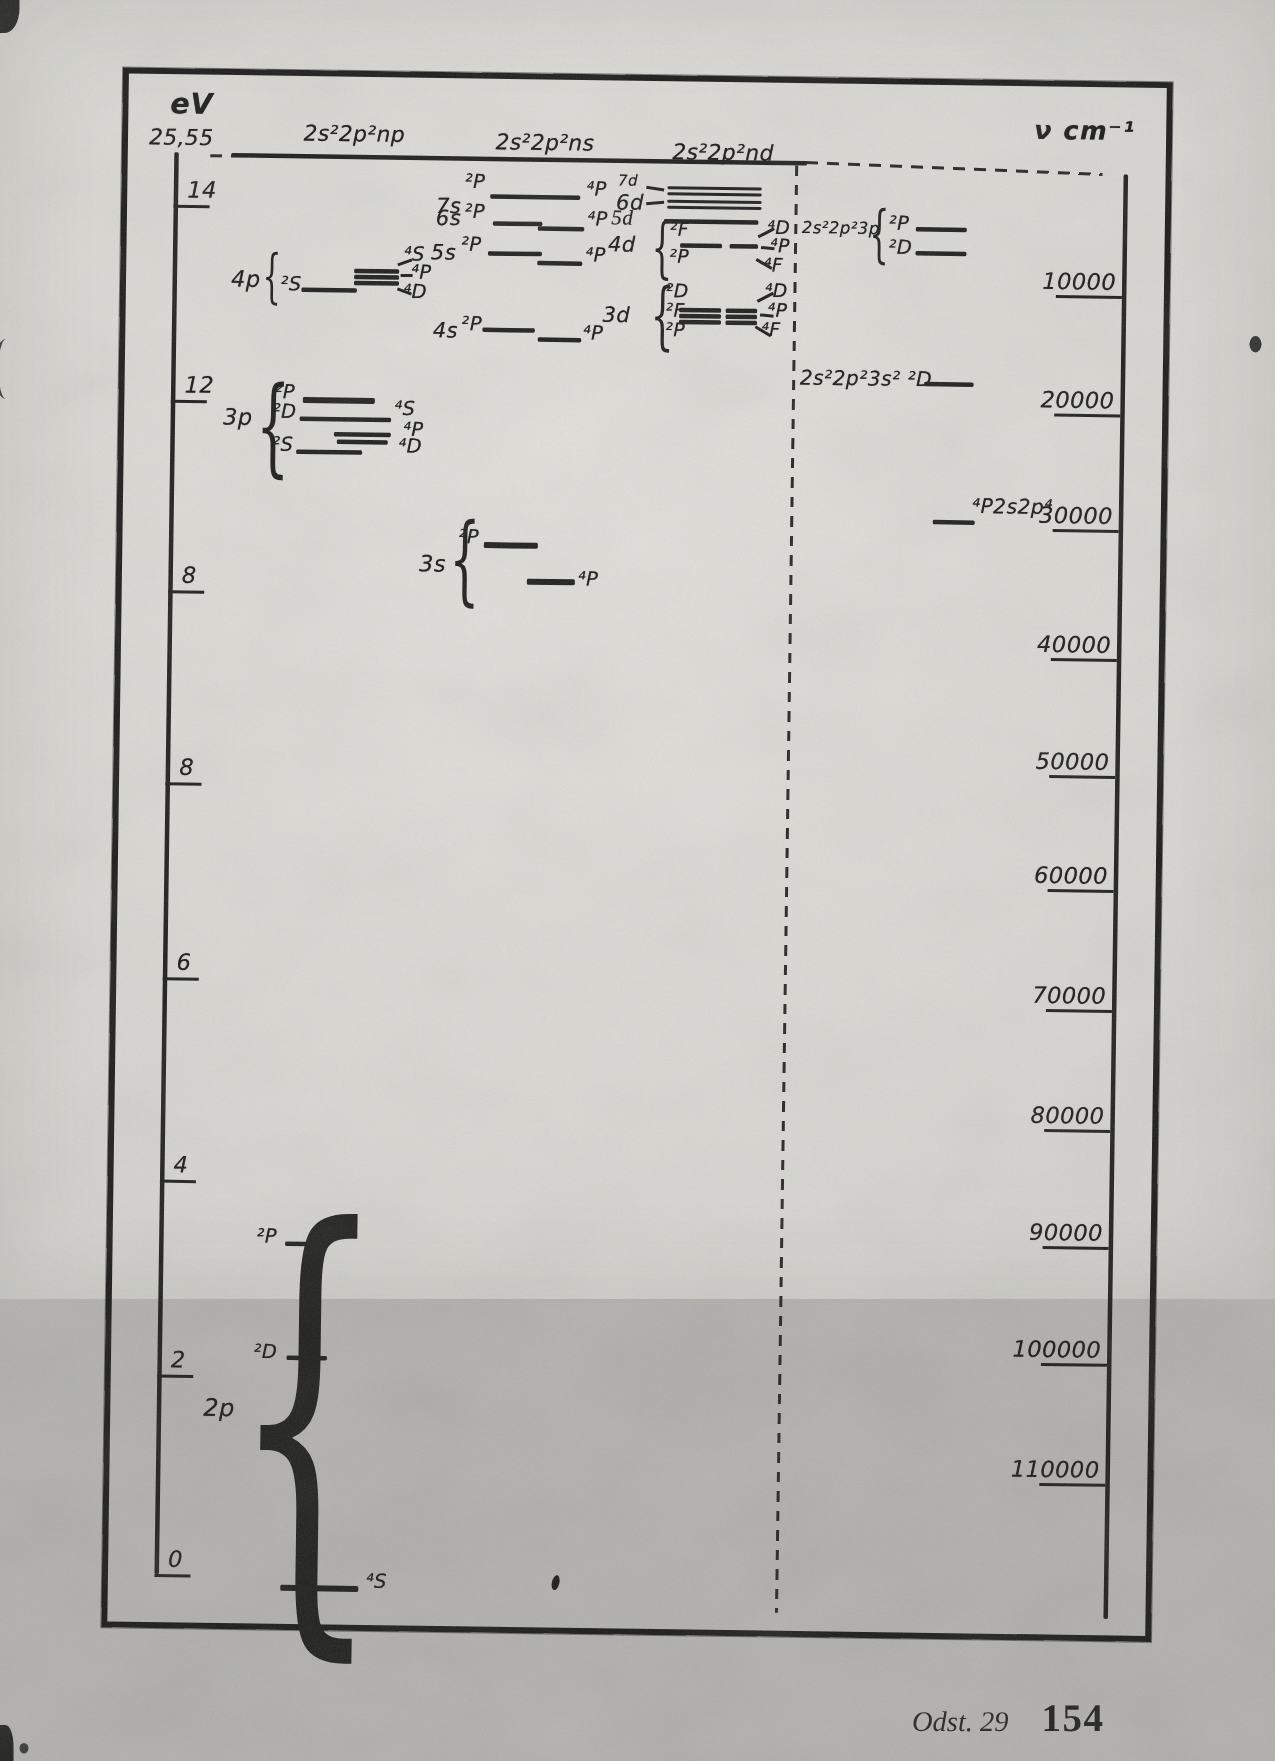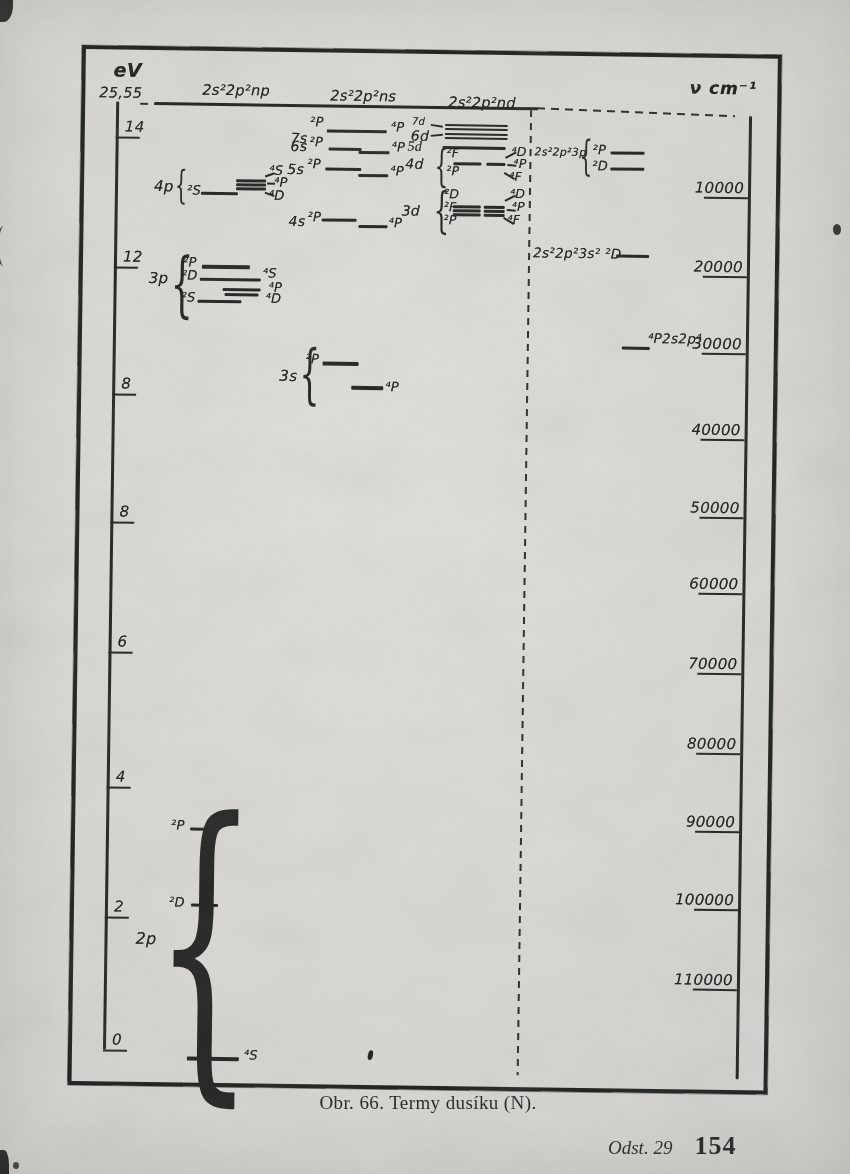--- a/index.html
+++ b/index.html
@@ -1,17 +1,17 @@
 <!DOCTYPE html>
 <html style="--ink: #1c1c1a; --paper: #d8d7d2;"><head>
 <meta charset="utf-8">
 <style>
   html,body{margin:0;padding:0;}
   body{width:850px;height:1174px;overflow:hidden;background:#b0afac;}
-  .page{position:relative;width:850px;height:1174px;
+  .page{position:relative;width:850px;height:866px;
     background:radial-gradient(ellipse at 45% 38%, #e0dfda 0%, #d8d7d2 55%, #cecdc9 100%);
     font-family:"DejaVu Sans",sans-serif;color:var(--ink,#1c1c1c);
     box-shadow:inset 0 0 70px rgba(60,55,45,.12);}
   .grain{position:absolute;left:0;top:0;z-index:6;pointer-events:none;}
   .frame{position:absolute;left:82px;top:45px;width:692px;height:1032px;
     border:4px solid #181816;transform:rotate(0.8deg);transform-origin:0 0;z-index:2;
     box-shadow:0 0 0 .6px rgba(20,20,20,.45);}
   .canvas{position:absolute;inset:0;}
   .mk-h{position:absolute;background:var(--ink,#1c1c1c);border-radius:1px;}
   .mk-dh{position:absolute;height:2px;transform-origin:0 50%;
@@ -212,21 +212,20 @@
         <div class="mk-tx" style="left: 96px; top: 768px; font-size: 13px;">²P</div>
         <div class="mk-h" style="left: 115px; top: 777px; width: 28px; height: 3px;"></div>
         <div class="mk-tx" style="left: 95px; top: 845px; font-size: 13px;">²D</div>
         <div class="mk-h" style="left: 117px; top: 853px; width: 27px; height: 3px;"></div>
         <div class="mk-h" style="left: 115px; top: 1006px; width: 52px; height: 3.5px;"></div>
         <div class="mk-tx" style="left: 172px; top: 997px; font-size: 13px;">⁴S</div>
         <div class="mk-bl" style="left: 296px; top: 997px; width: 5px; height: 10px; transform: rotate(12deg);"></div>
       </div>
   </div>
 
-  <div class="caption">Obr. 66. Termy dusíku (N).</div>
 
   <div class="footer">
     <span class="sec">Odst. 29</span><span class="num">154</span>
   </div>
 
   <svg class="grain" width="850" height="1174">
     <defs>
       <filter id="fNoise">
           <feTurbulence type="fractalNoise" baseFrequency="0.9" numOctaves="2" seed="4" stitchTiles="stitch"></feTurbulence>
           <feColorMatrix type="saturate" values="0"></feColorMatrix>

